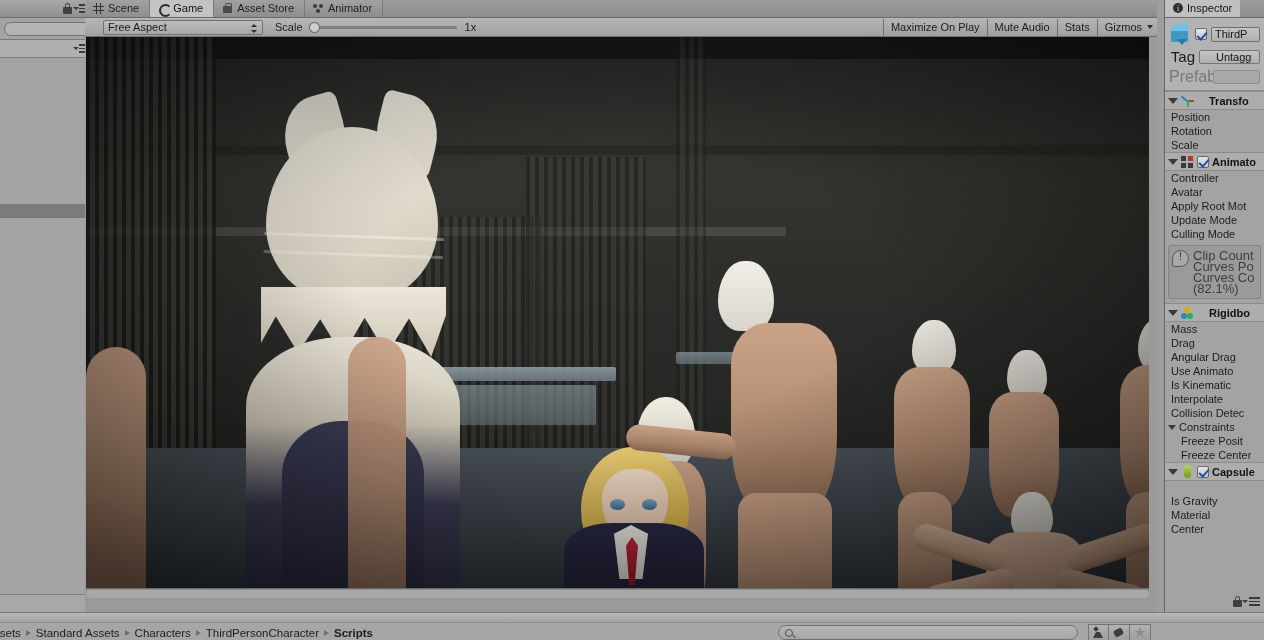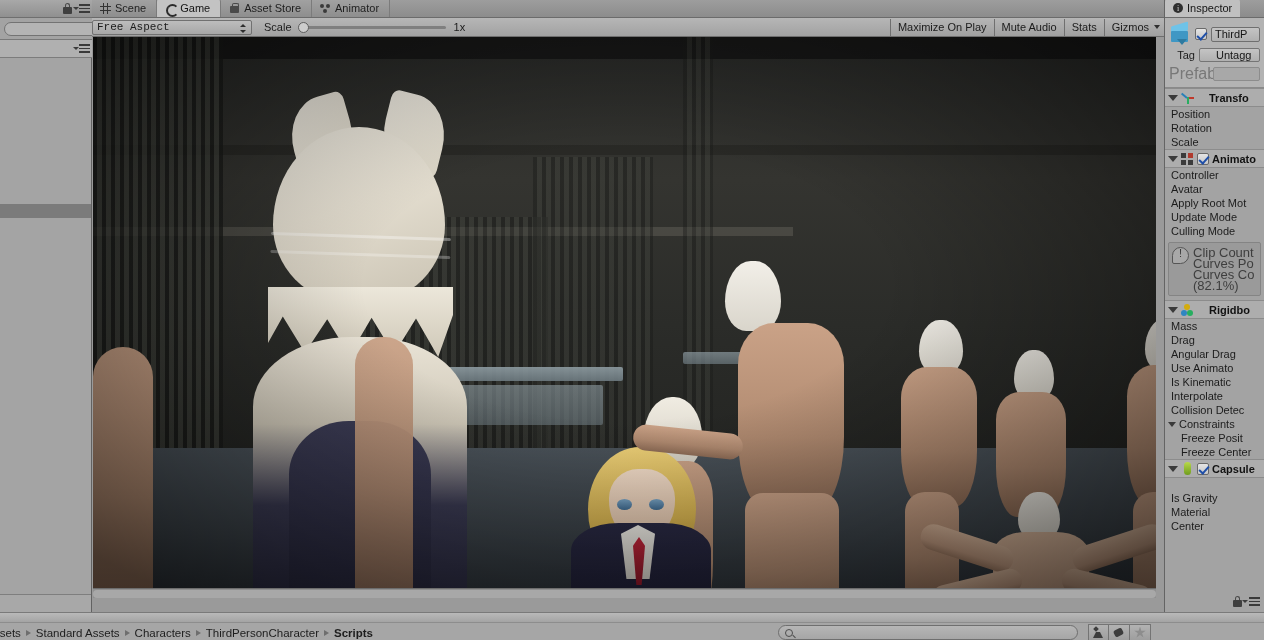--- a/index.html
+++ b/index.html
@@ -72,21 +72,21 @@
     position: absolute; left: 0; top: 146px; width: 91px; height: 14px;
     background: #7b7b7b;
   }
   .left-bottom-strip {
     position: absolute; left: 0; bottom: 0; width: 91px; height: 18px;
     background: #a8a8a8; border-top: 1px solid #7e7e7e;
   }
 
   
   .center {
-    position: absolute; left: 92px; top: 0; width: 1072px; height: 612px;
+    position: absolute; left: 85px; top: 0; width: 1072px; height: 612px;
     background: #9a9a9a;
   }
 
   
   .tabbar {
     position: absolute; left: 0; top: 0; width: 1072px; height: 18px;
     background: linear-gradient(180deg,#9d9d9d 0%,#8c8c8c 100%);
     border-bottom: 1px solid #6b6b6b;
     display: flex; align-items: flex-end;
   }
@@ -141,26 +141,25 @@
 
   
   .ctrlbar {
     position: absolute; left: 0; top: 18px; width: 1072px; height: 19px;
     background: linear-gradient(180deg,#b6b6b6 0%,#a2a2a2 100%);
     border-bottom: 1px solid #6e6e6e;
     display: flex; align-items: center;
     font-size: 11px; color: #1c1c1c;
   }
   .aspect-drop {
-    width: 160px; height: 15px; margin-left: 0;
+    width: 160px; height: 15px; margin-left: 18px;
     background: linear-gradient(180deg,#bdbdbd 0%,#a7a7a7 100%);
     border: 1px solid #717171; border-radius: 2px;
     display: flex; align-items: center; padding: 0 4px;
     position: relative;
-    font-family: Liberation Mono, monospace;
   }
   .aspect-drop .updown {
     position: absolute; right: 4px; top: 2px; width: 7px; height: 11px;
   }
   .aspect-drop .updown::before, .aspect-drop .updown::after {
     content: ""; position: absolute; left: 0;
     border-left: 3.5px solid transparent; border-right: 3.5px solid transparent;
   }
   .aspect-drop .updown::before { top: 1px; border-bottom: 3.5px solid #2e2e2e; }
   .aspect-drop .updown::after { bottom: 1px; border-top: 3.5px solid #2e2e2e; }
@@ -411,21 +410,21 @@
     width: 4px; height: 8px; border: solid #1f4fa8;
     border-width: 0 2px 2px 0; transform: rotate(42deg);
   }
   .namefield {
     flex: 1; height: 15px; min-width: 0;
     background: linear-gradient(180deg,#c4c4c4 0%,#b0b0b0 100%);
     border: 1px solid #6f6f6f; border-radius: 2px;
     font-size: 11px; color: #151515; padding: 0 3px;
     line-height: 13px; overflow: hidden; white-space: nowrap;
   }
-  .lbl-right { font-size: 11px; color: #1c1c1c; }
+  .lbl-right { font-size: 15px; color: #1c1c1c; }
   .lbl-dim { font-size: 16px; color: #787878; }
   .smallfield {
     flex: 1; height: 14px; min-width: 0;
     background: linear-gradient(180deg,#c4c4c4 0%,#b0b0b0 100%);
     border: 1px solid #757575; border-radius: 2px;
     font-size: 11px; color: #151515; padding: 0 16px; line-height: 12px;
     overflow: hidden; white-space: nowrap;
   }
   .smallfield.disabled {
     background: #a8a8a8; border-color: #8c8c8c; color: #8a8a8a;

